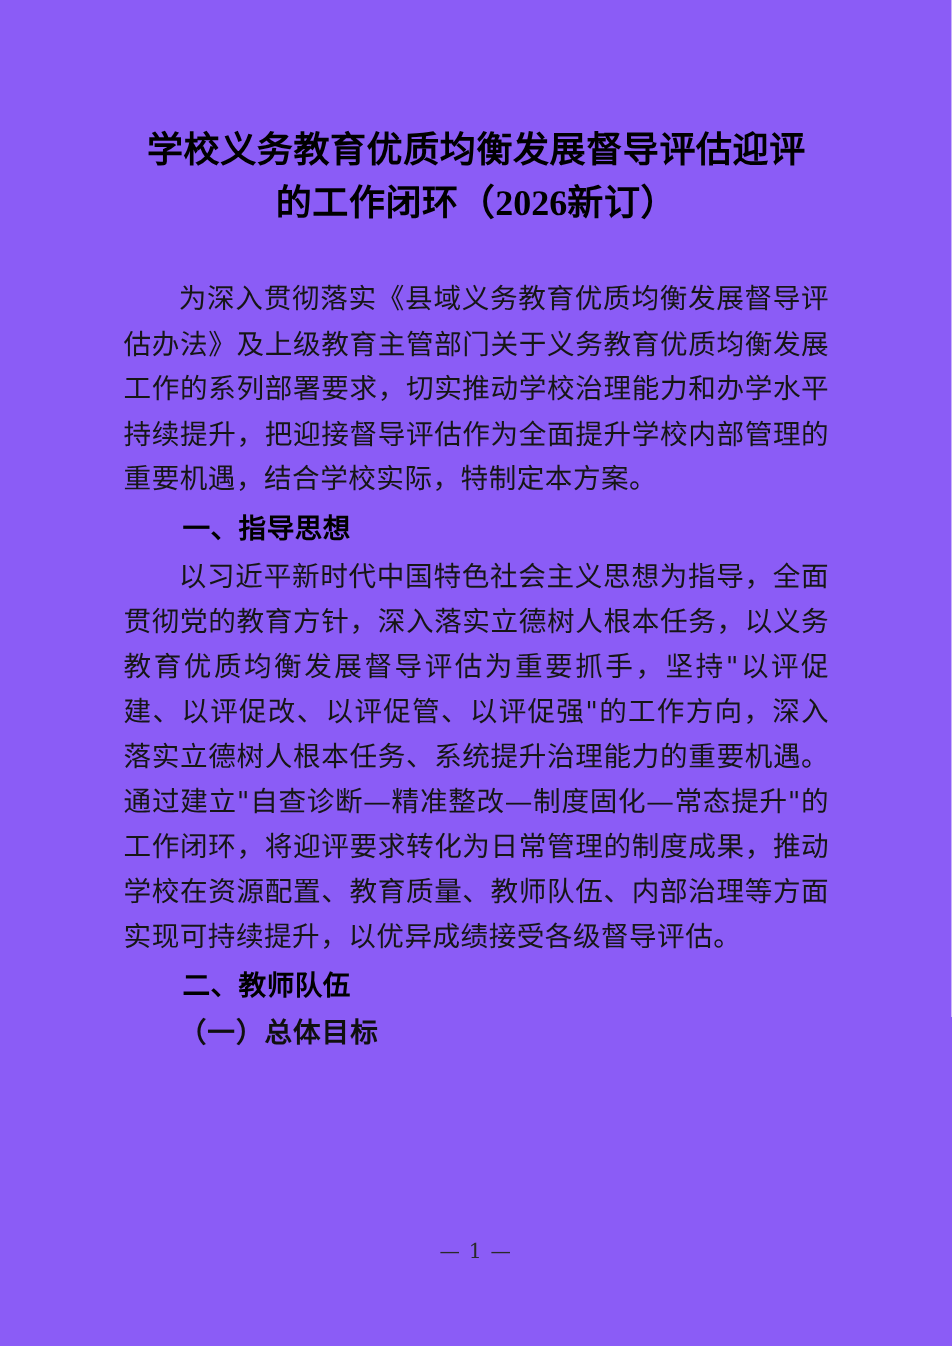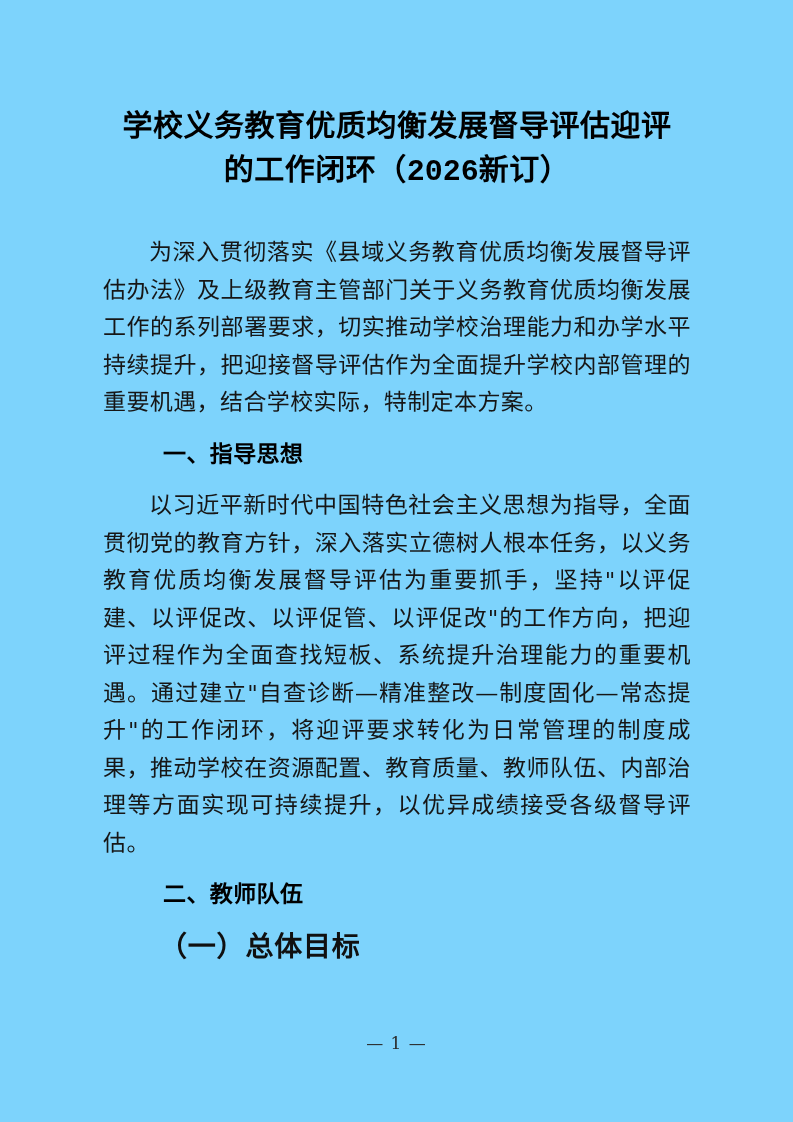--- a/index.html
+++ b/index.html
@@ -12,21 +12,21 @@
   body {
     font-family: "DejaVu Serif", "Liberation Serif", serif;
     color: #1a1a1a;
   }
 
   .page {
     position: relative;
     width: 793px;
     height: 1122px;
     margin: 0 auto;
-    background: #7dd3fc;
+    background: #8b5cf6;
     box-sizing: border-box;
     overflow: hidden;
   }
 
   .page-body {
     position: absolute;
     left: 103px;
     top: 0;
     width: 588px;
   }
@@ -37,21 +37,21 @@
     padding-top: 104px;
     font-family: "DejaVu Serif", "Liberation Serif", serif;
     font-weight: 700;
     font-size: 30px;
     line-height: 44px;
     text-align: center;
     letter-spacing: 0.5px;
     color: #000000;
   }
   .doc-title .year {
-    font-family: Liberation Mono, monospace;
+    font-family: Liberation Serif, serif;
     font-weight: 700;
     letter-spacing: 0;
   }
 
   
   .para {
     margin: 0;
     font-family: "DejaVu Serif", "Liberation Serif", serif;
     font-size: 23px;
     line-height: 37.5px;
@@ -61,36 +61,36 @@
     color: #161616;
     letter-spacing: 0.4px;
   }
 
   .para-first {
     margin-top: 40px;
   }
 
   
   .heading-1 {
-    margin: 14px;
+    margin: 3px;
     font-family: "DejaVu Sans", "Liberation Sans", sans-serif;
     font-weight: 700;
     font-size: 23px;
     line-height: 37.5px;
     text-indent: 2em;
     color: #000000;
     letter-spacing: 0.4px;
   }
 
   
   .heading-2 {
     margin: 0;
-    font-family: Liberation Serif, serif;
+    font-family: Liberation Mono, monospace;
     font-weight: 700;
-    font-size: 28px;
+    font-size: 23px;
     line-height: 37.5px;
     text-indent: 2em;
     color: #101010;
     letter-spacing: 0.8px;
   }
 
   
   .page-footer {
     position: absolute;
     left: 0;
@@ -110,21 +110,21 @@
 <div class="page">
 
   <div class="page-body">
 
     <h1 class="doc-title"><span>学校义务教育优质均衡发展督导评估迎评</span><br><span>的工作闭环（</span><span class="year">2026</span><span>新订）</span></h1>
 
     <p class="para para-first">为深入贯彻落实《县域义务教育优质均衡发展督导评估办法》及上级教育主管部门关于义务教育优质均衡发展工作的系列部署要求，切实推动学校治理能力和办学水平持续提升，把迎接督导评估作为全面提升学校内部管理的重要机遇，结合学校实际，特制定本方案。</p>
 
     <p class="heading-1">一、指导思想</p>
 
-    <p class="para">以习近平新时代中国特色社会主义思想为指导，全面贯彻党的教育方针，深入落实立德树人根本任务，以义务教育优质均衡发展督导评估为重要抓手，坚持"以评促建、以评促改、以评促管、以评促改"的工作方向，把迎评过程作为全面查找短板、系统提升治理能力的重要机遇。通过建立"自查诊断—精准整改—制度固化—常态提升"的工作闭环，将迎评要求转化为日常管理的制度成果，推动学校在资源配置、教育质量、教师队伍、内部治理等方面实现可持续提升，以优异成绩接受各级督导评估。</p>
+    <p class="para">以习近平新时代中国特色社会主义思想为指导，全面贯彻党的教育方针，深入落实立德树人根本任务，以义务教育优质均衡发展督导评估为重要抓手，坚持"以评促建、以评促改、以评促管、以评促强"的工作方向，深入落实立德树人根本任务、系统提升治理能力的重要机遇。通过建立"自查诊断—精准整改—制度固化—常态提升"的工作闭环，将迎评要求转化为日常管理的制度成果，推动学校在资源配置、教育质量、教师队伍、内部治理等方面实现可持续提升，以优异成绩接受各级督导评估。</p>
 
     <p class="heading-1">二、教师队伍</p>
 
     <p class="heading-2">（一）总体目标</p>
 
 
   </div>
 
   <div class="page-footer">— 1 —</div>
 

